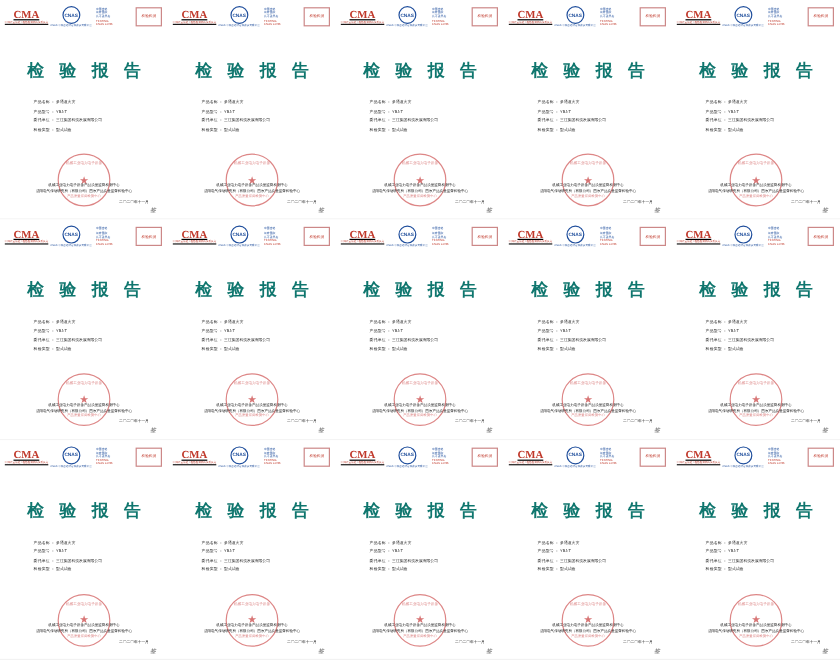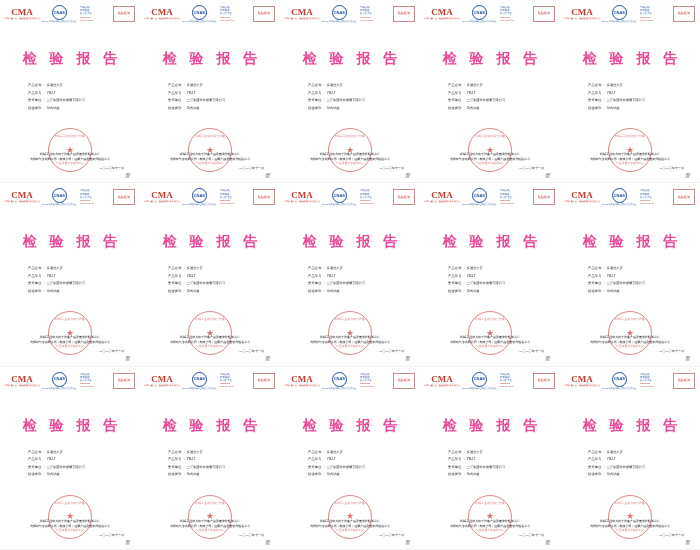--- a/index.html
+++ b/index.html
@@ -40,20 +40,21 @@
     justify-content: space-between;
   }
   .logo-cma {
     width: 34px;
     height: 20px;
     position: relative;
     display: flex;
     flex-direction: column;
     align-items: center;
     justify-content: center;
+    text-decoration: underline;
   }
   .logo-cma .cma-text {
     font-family: "Liberation Serif", serif;
     font-weight: bold;
     font-size: 9px;
     color: #c0392b;
     letter-spacing: 0px;
     line-height: 9px;
   }
   .logo-cma .cma-sub {
@@ -132,21 +133,21 @@
   .title {
     position: absolute;
     top: 50px;
     left: 0;
     right: 0;
     text-align: center;
     font-family: "DejaVu Sans", sans-serif;
     font-size: 14px;
     font-weight: bold;
     letter-spacing: 4px;
-    color: #ec4899;
+    color: #0f766e;
     text-indent: 4px;
   }
   
   .fields {
     position: absolute;
     top: 82px;
     left: 28px;
     right: 10px;
   }
   .field-row {

